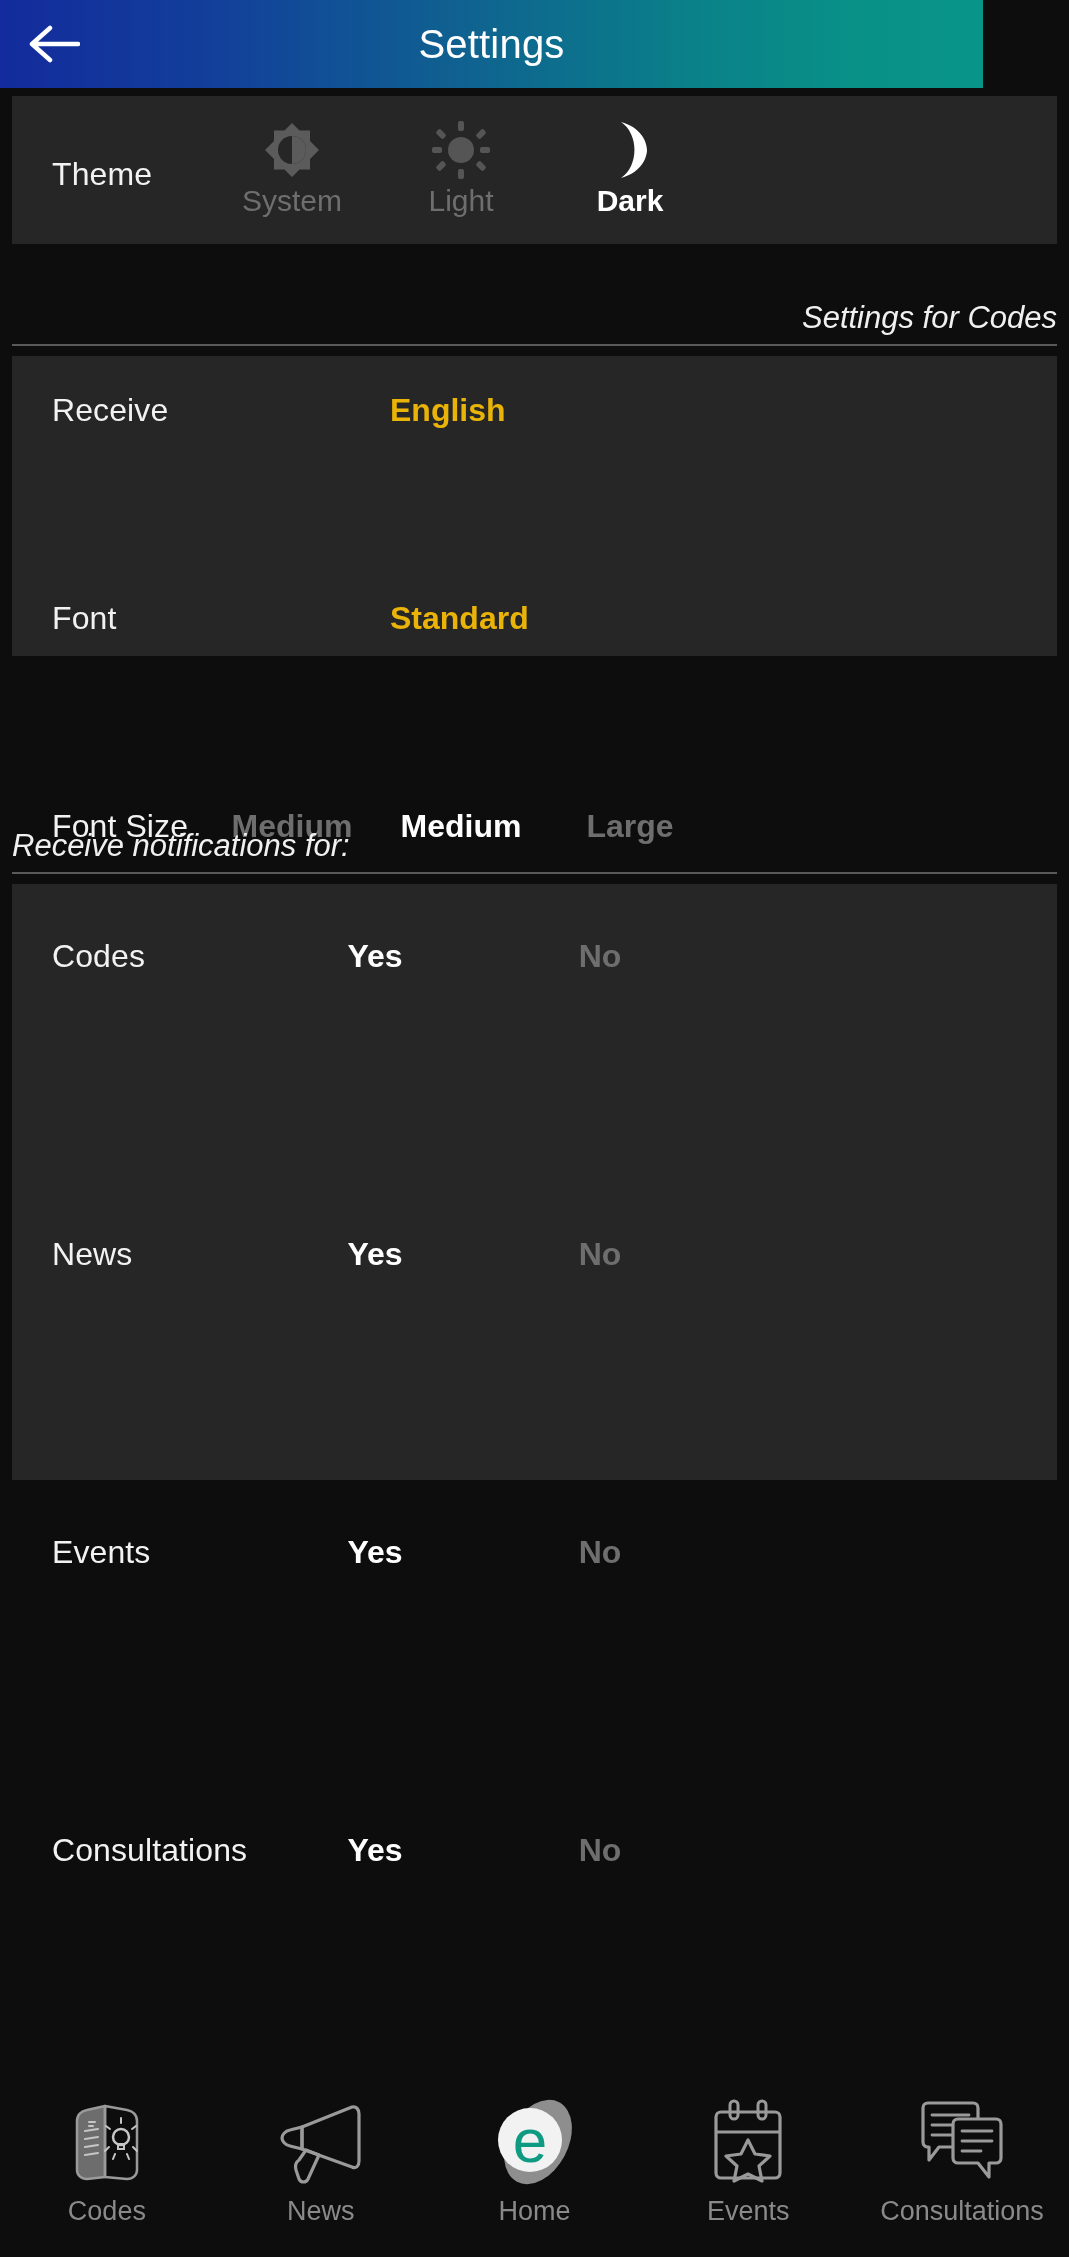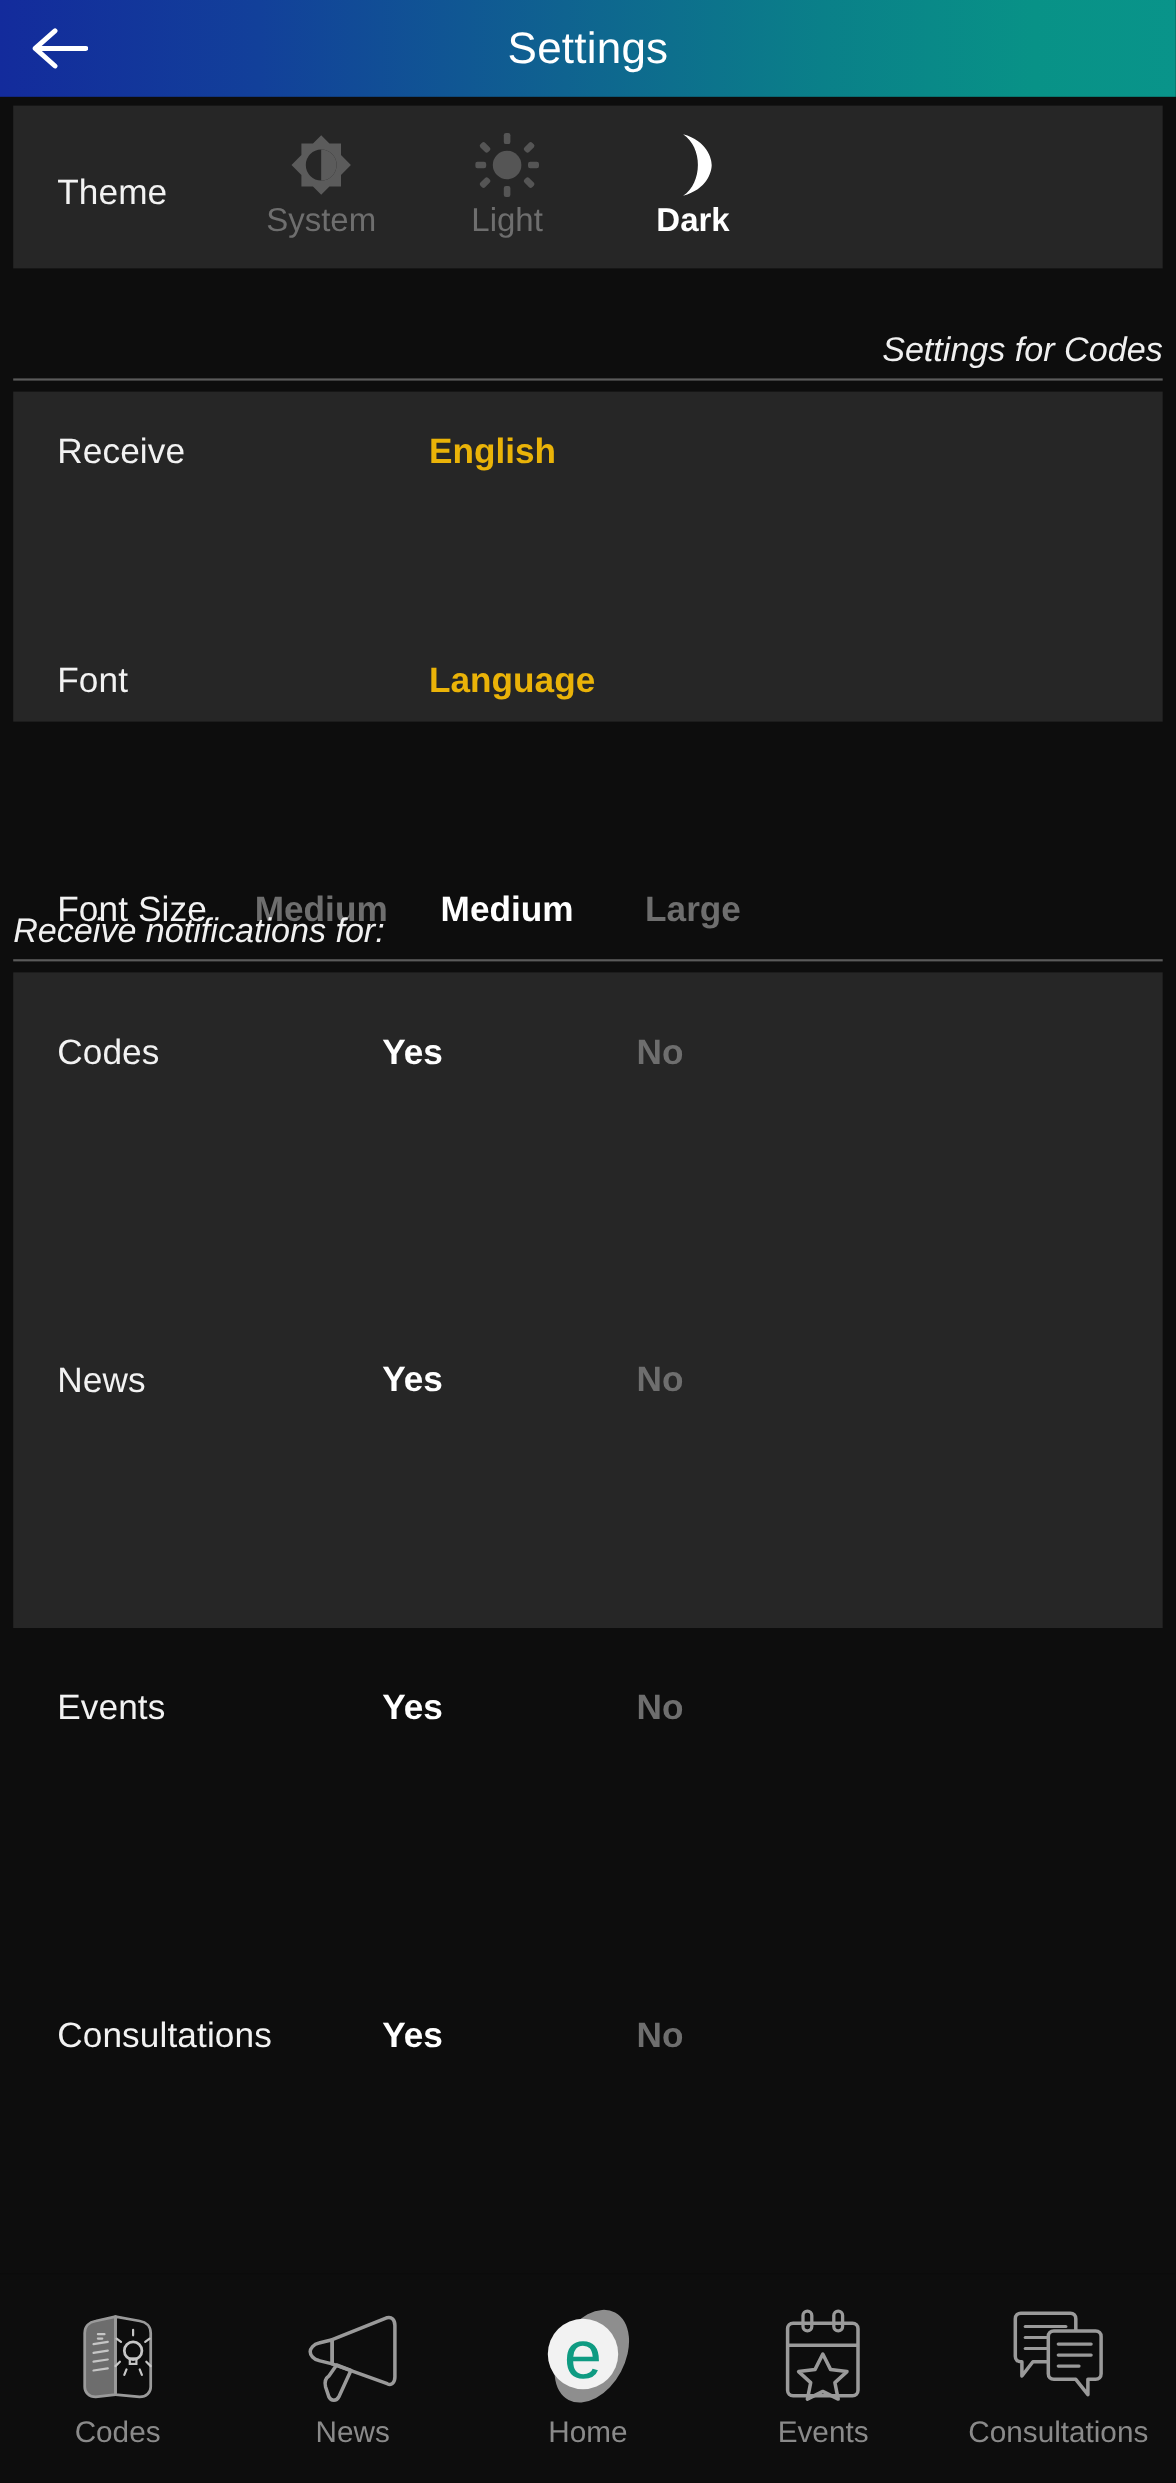--- a/index.html
+++ b/index.html
@@ -6,21 +6,21 @@
   html, body {
     width:1069px; height:2257px;
     background:#0d0d0d;
     font-family:"Liberation Sans", sans-serif;
     overflow:hidden;
   }
   .phone { position:relative; width:1069px; height:2257px; background:#0d0d0d; }
 
   
   .appbar {
-    position:absolute; top:0; left:0; width:1069px; height:88px;
+    position:absolute; top:0; left:0; width:983px; height:88px;
     background:linear-gradient(90deg,#132b9c 0%,#12409a 22%,#0f6390 48%,#0a8089 70%,#089287 88%,#09948a 100%);
     display:flex; align-items:center;
   }
   .back-btn {
     position:absolute; left:26px; top:50%; transform:translateY(-50%);
     width:56px; height:56px; display:flex; align-items:center; justify-content:center;
   }
   .appbar-title {
     width:100%; text-align:center;
     color:#ffffff; font-size:40px; font-weight:400; letter-spacing:0.2px;
@@ -164,21 +164,21 @@
 
   <div class="card card-codes">
 
     <div class="row" style="top:0; height:104px;">
       <div class="row-label" style="top:36px;">Receive</div>
       <div class="value" style="top:36px;">English</div>
     </div>
 
     <div class="row" style="top:104px; height:104px;">
       <div class="row-label" style="top:140px;">Font</div>
-      <div class="value" style="top:140px;">Language</div>
+      <div class="value" style="top:140px;">Standard</div>
     </div>
 
     <div class="row" style="top:208px; height:92px;">
       <div class="row-label" style="top:244px;">Font Size</div>
       <div class="opt dim" style="top:244px; left:280px;">Medium</div>
       <div class="opt sel" style="top:244px; left:449px;">Medium</div>
       <div class="opt dim" style="top:244px; left:618px;">Large</div>
     </div>
   </div>
 

